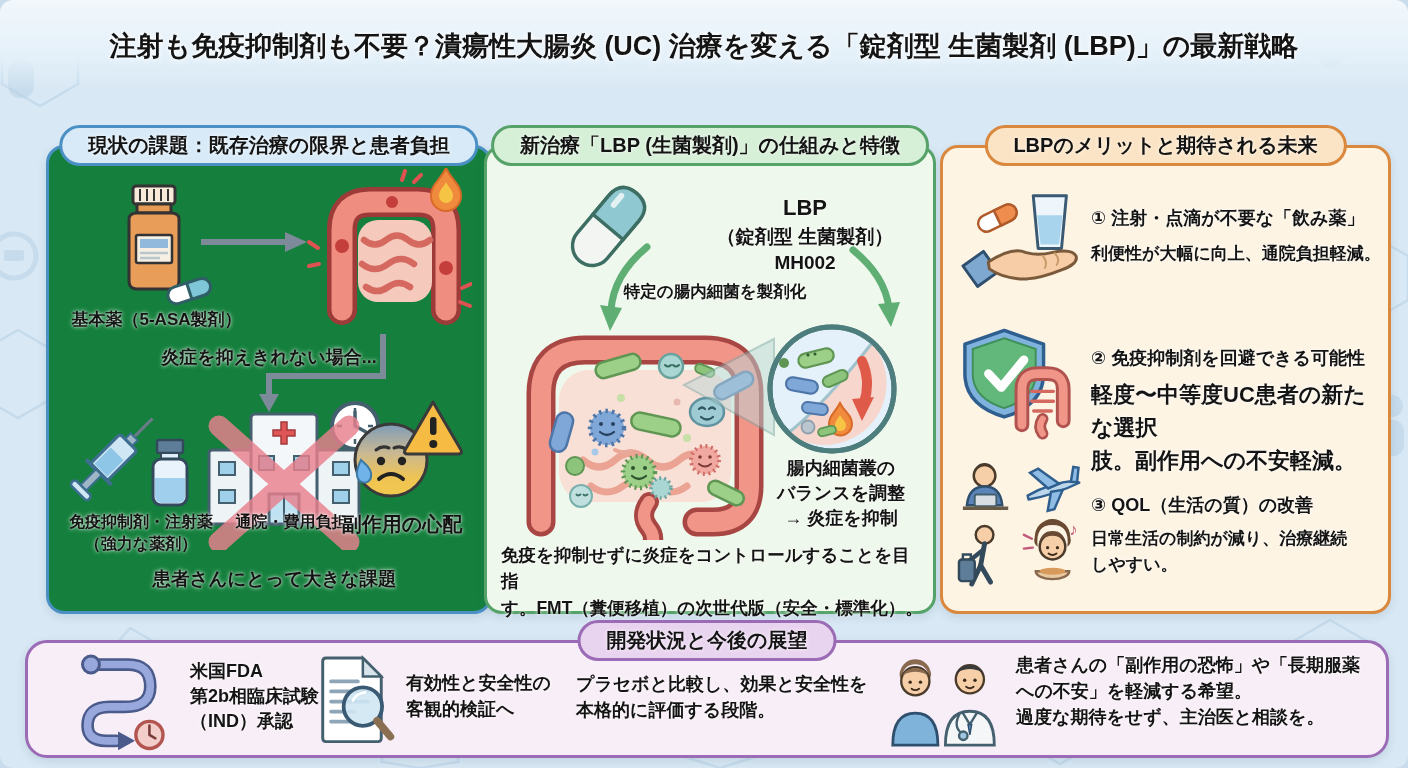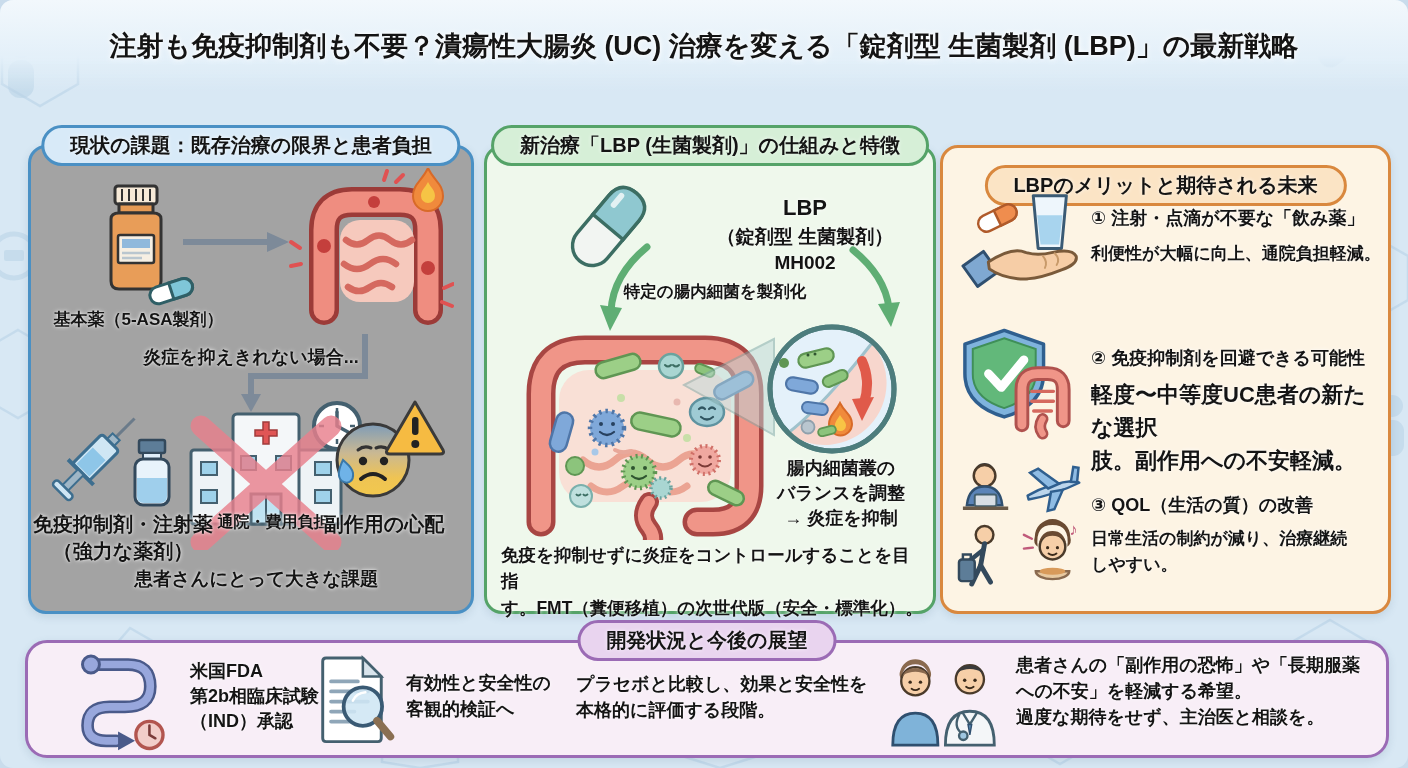--- a/index.html
+++ b/index.html
@@ -3,29 +3,29 @@
 <meta charset="utf-8">
 <style>
   html,body{margin:0;padding:0;background:#c9dcec;}
   .stage{position:relative;width:1408px;height:768px;background:#d8e8f4;overflow:hidden;
          font-family:"Liberation Sans","DejaVu Sans",sans-serif;color:#141414;border-radius:13px;}
   .bg{position:absolute;left:0;top:0;}
   .titlebar{position:absolute;left:0;top:0;width:1408px;height:92px;display:flex;align-items:center;justify-content:center;
             background:linear-gradient(180deg,#f2f8fc,#e4f0f9 60%,rgba(228,240,249,0));}
   .title{font-size:27px;font-weight:800;white-space:nowrap;text-shadow:0 0 6px #fff,0 0 3px #fff;}
   .panel{position:absolute;border:3px solid;border-radius:18px;box-shadow:0 3px 9px rgba(60,90,120,.14);}
-  .p-left{left:28px;top:145px;width:440px;height:463px;background:#a3a3a3;border-color:#4a90c4;}
+  .p-left{left:46px;top:145px;width:440px;height:463px;background:#15803d;border-color:#4a90c4;}
   .p-mid{left:484px;top:145px;width:446px;height:463px;background:#eff8ec;border-color:#55a368;}
   .p-right{left:940px;top:145px;width:445px;height:463px;background:#fdf4e4;border-color:#d9883e;}
   .p-bottom{left:25px;top:640px;width:1358px;height:112px;background:#f8eef7;border-color:#9b6bb5;border-radius:22px;}
   .pill{position:absolute;top:-23px;left:50%;transform:translateX(-50%);white-space:nowrap;border:3px solid;border-radius:999px;
         padding:4px 26px;font-weight:800;font-size:20px;text-shadow:0 0 4px rgba(255,255,255,.85);}
   .pill-blue{background:#d8eaf8;border-color:#4a90c4;}
   .pill-green{background:#d6efd7;border-color:#55a368;}
-  .pill-orange{background:#fbe4c5;border-color:#d9883e;margin-top:40px;}
+  .pill-orange{background:#fbe4c5;border-color:#d9883e;}
   .pill-purple{background:#e9d4ef;border-color:#9b6bb5;}
   .abs{position:absolute;}
   .txt{position:absolute;font-weight:700;line-height:1.36;
        text-shadow:0 0 4px rgba(255,255,255,.85),0 0 2px rgba(255,255,255,.6);}
   .ctr{text-align:center;}
   .w800{font-weight:800;}
   .ln{display:block;}
 </style>
 </head>
 <body>
@@ -177,21 +177,21 @@
       <path d="M30 63 q12 -10 24 0" stroke="#222" stroke-width="4" fill="none" stroke-linecap="round"></path>
       <path d="M12 44 C7 54 6 61 11 65 C17 69 23 65 22 57 C21 51 16 48 12 44 Z" fill="#6fb3e8" stroke="#3a78a8" stroke-width="2"></path>
     </svg>
 
     <svg class="abs" style="left:352px;top:250px" width="64" height="60" viewBox="0 0 64 60">
       <path d="M32 4 L60 52 Q62 56 57 56 H7 Q2 56 4 52 Z" fill="#f6bb42" stroke="#3a3a3a" stroke-width="3" stroke-linejoin="round"></path>
       <rect x="29" y="19" width="6.5" height="18" rx="3" fill="#222"></rect>
       <circle cx="32.3" cy="46" r="4" fill="#222"></circle>
     </svg>
 
-    <div class="txt ctr" style="left:2px;top:363px;width:180px;font-size:20px;line-height:1.35">
+    <div class="txt ctr" style="left:2px;top:363px;width:180px;font-size:16px;line-height:1.35">
       <span class="ln">免疫抑制剤・注射薬</span>
       <span class="ln">（強力な薬剤）</span>
     </div>
     <div class="txt ctr" style="left:155px;top:363px;width:175px;font-size:16px">通院・費用負担</div>
     <div class="txt ctr" style="left:268px;top:363px;width:170px;font-size:20px">副作用の心配</div>
 
     <div class="txt ctr w800" style="left:0;top:418px;width:451px;font-size:18.5px">患者さんにとって大きな課題</div>
   </section>
 
   <section class="panel p-mid">

